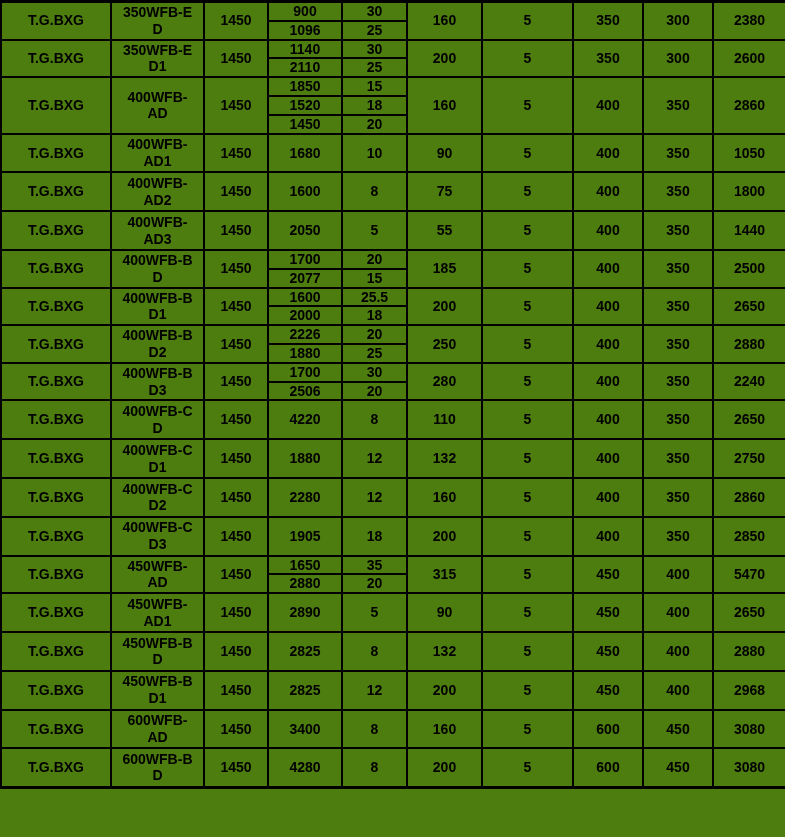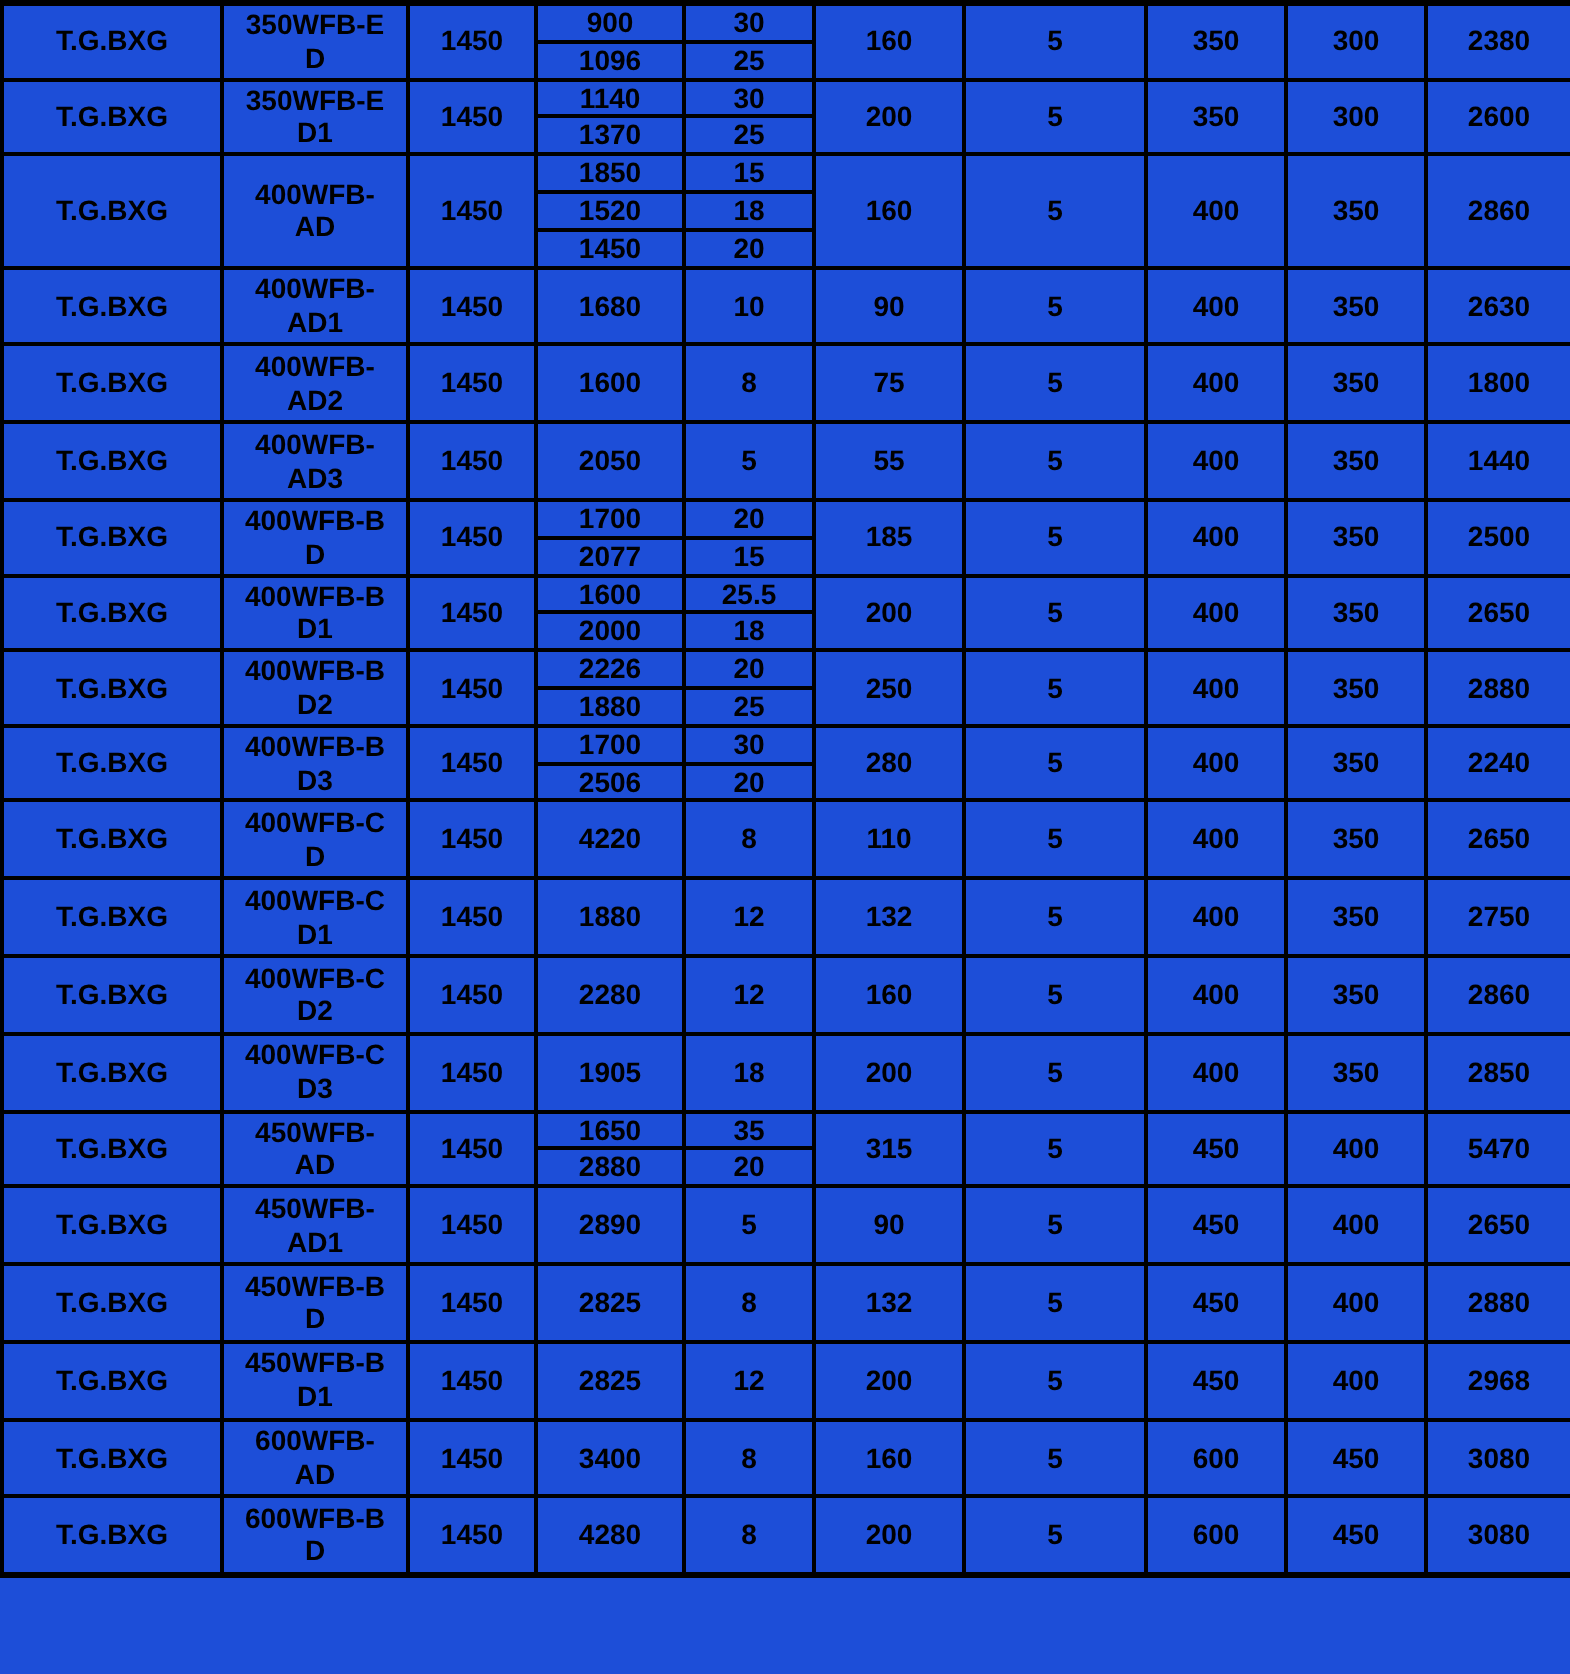--- a/index.html
+++ b/index.html
@@ -4,21 +4,21 @@
 <style>
   html, body {
     margin: 0;
     padding: 0;
     background: #ffffff;
   }
   .page {
     width: 785px;
     height: 837px;
     overflow: hidden;
-    background: #1d4ed8;
+    background: #4d7c0f;
   }
   table.spec {
     border-collapse: collapse;
     table-layout: fixed;
     width: 785px;
     font-family: "Liberation Sans", sans-serif;
     font-weight: bold;
     font-size: 14px;
     color: #000000;
   }
@@ -84,21 +84,21 @@
           <td rowspan="2" class="">1450</td>
           <td class="">1140</td>
           <td class="">30</td>
           <td rowspan="2" class="">200</td>
           <td rowspan="2" class="">5</td>
           <td rowspan="2" class="">350</td>
           <td rowspan="2" class="">300</td>
           <td rowspan="2" class="">2600</td>
         </tr>
         <tr class="sub">
-          <td class="">1370</td>
+          <td class="">2110</td>
           <td class="">25</td>
         </tr>
         <tr class="sub">
           <td rowspan="3" class="">T.G.BXG</td>
           <td rowspan="3" class="model-cell">400WFB-
 AD</td>
           <td rowspan="3" class="">1450</td>
           <td class="">1850</td>
           <td class="">15</td>
           <td rowspan="3" class="">160</td>
@@ -119,21 +119,21 @@
           <td class="">T.G.BXG</td>
           <td class="model-cell">400WFB-
 AD1</td>
           <td class="">1450</td>
           <td class="">1680</td>
           <td class="">10</td>
           <td class="">90</td>
           <td class="">5</td>
           <td class="">400</td>
           <td class="">350</td>
-          <td class="">2630</td>
+          <td class="">1050</td>
         </tr>
         <tr class="single">
           <td class="">T.G.BXG</td>
           <td class="model-cell">400WFB-
 AD2</td>
           <td class="">1450</td>
           <td class="">1600</td>
           <td class="">8</td>
           <td class="">75</td>
           <td class="">5</td>

